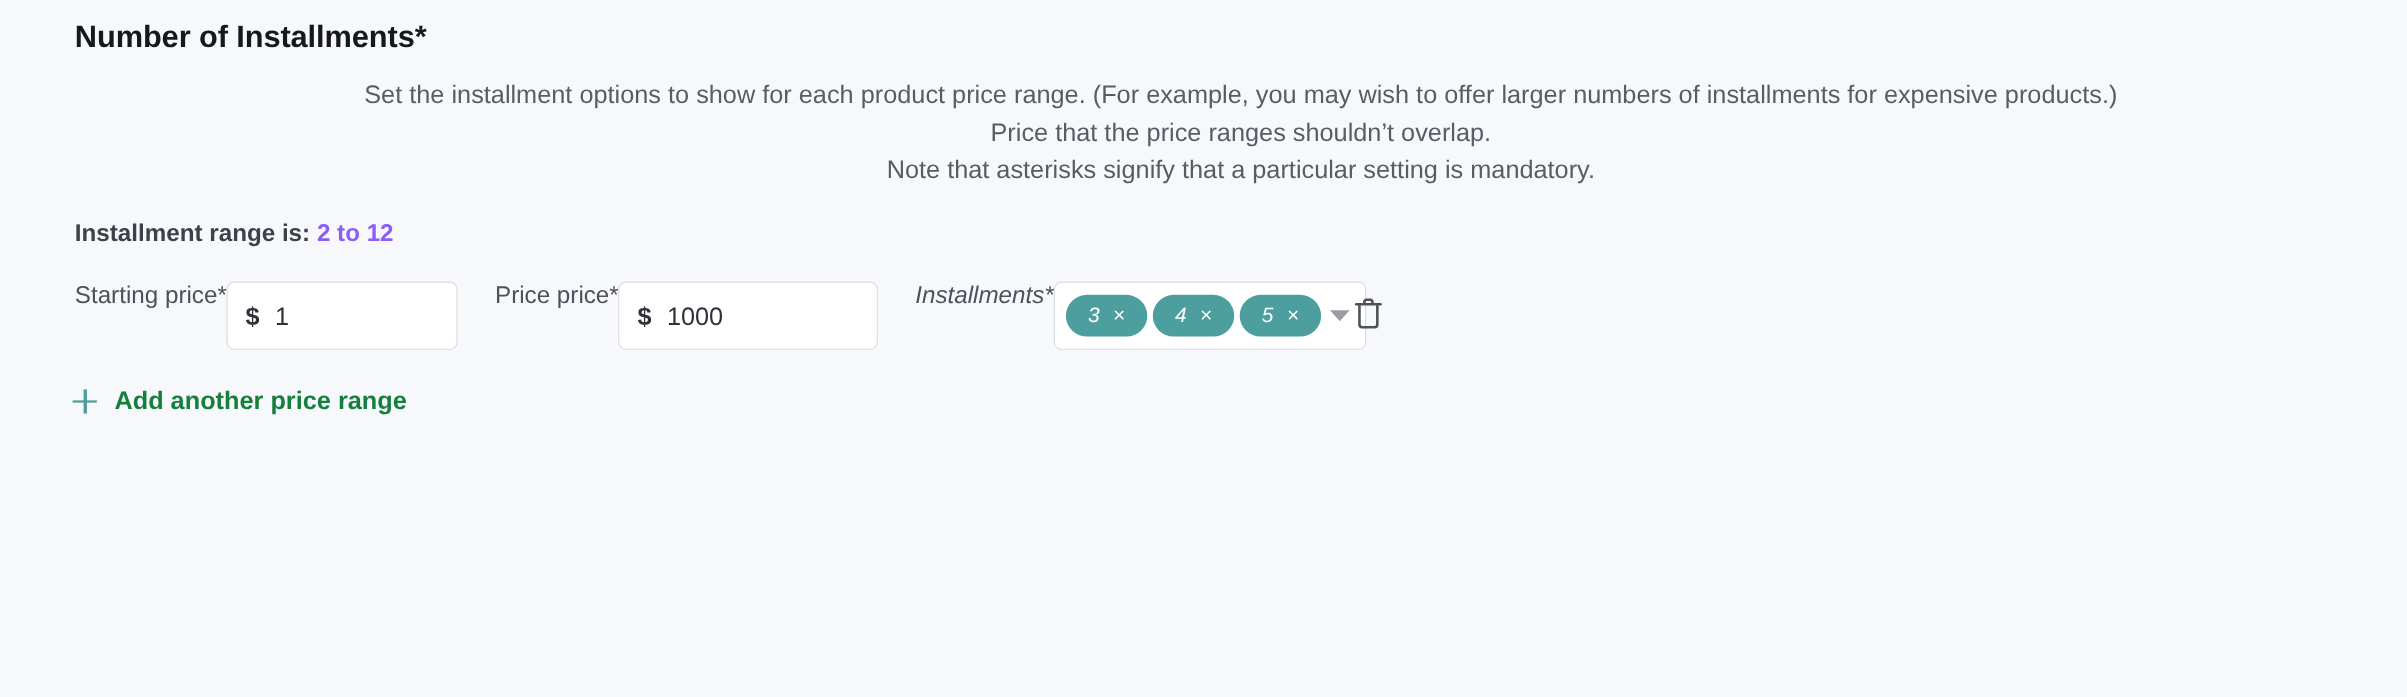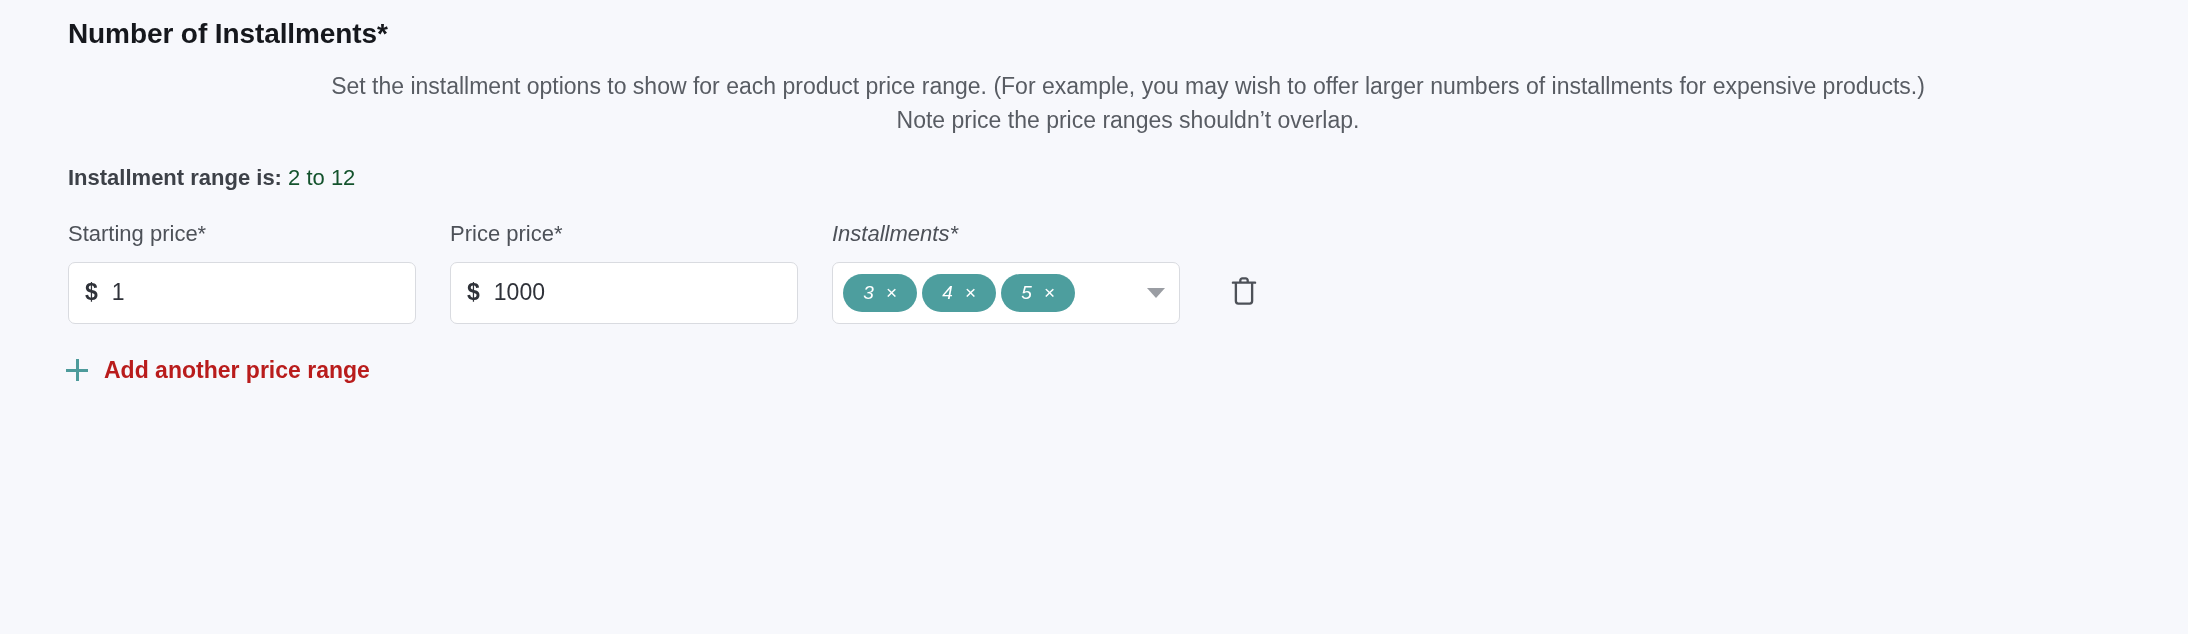--- a/index.html
+++ b/index.html
@@ -56,34 +56,34 @@
   
   .range-info {
     margin-top: 22px;
     font-size: 22px;
     line-height: 37px;
     color: #3d4148;
     font-weight: 700;
   }
   .range-info .info-row { display: block; white-space: nowrap; }
   .range-info .value {
-    color: #14532d;
-    font-weight: 400;
+    color: #8b5cf6;
+    font-weight: 700;
   }
 
   
   .form-row {
     margin-top: 26px;
     display: flex;
     align-items: flex-end;
   }
 
   .field {
     display: flex;
-    flex-direction: column;
+    flex-direction: row;
   }
   .field-start { width: 348px; margin-right: 34px; }
   .field-end   { width: 348px; margin-right: 34px; }
   .field-inst  { width: 348px; font-style: italic; }
 
   .field-label {
     font-size: 22px;
     color: #4d5158;
     font-weight: 400;
     margin-bottom: 15px;
@@ -182,21 +182,21 @@
     background: transparent;
     border: none;
     padding: 0;
   }
 
   
   .add-link {
     margin-top: 33px;
     display: inline-flex;
     align-items: center;
-    color: #b91c1c;
+    color: #15803d;
     font-size: 23px;
     font-weight: 700;
     cursor: pointer;
     text-decoration: none;
     user-select: none;
     margin-left: -2px;
   }
   .plus-icon {
     position: relative;
     width: 22px;
@@ -216,21 +216,22 @@
 </head>
 <body>
 
 <div class="panel">
   <div class="inner">
 
     <h2 class="section-title">Number of Installments*</h2>
 
     <div class="description">
       <span class="line">Set the installment options to show for each product price range. (For example, you may wish to offer larger numbers of installments for expensive products.)</span>
-      <span class="line">Note price the price ranges shouldn’t overlap.</span>
+      <span class="line">Price that the price ranges shouldn’t overlap.</span>
+      <span class="line">Note that asterisks signify that a particular setting is mandatory.</span>
     </div>
 
     <div class="range-info">
       <span class="info-row">
         <span>Installment range is:</span>
         <span class="value">2 to 12</span>
       </span>
     </div>
 
     <div class="form-row">

